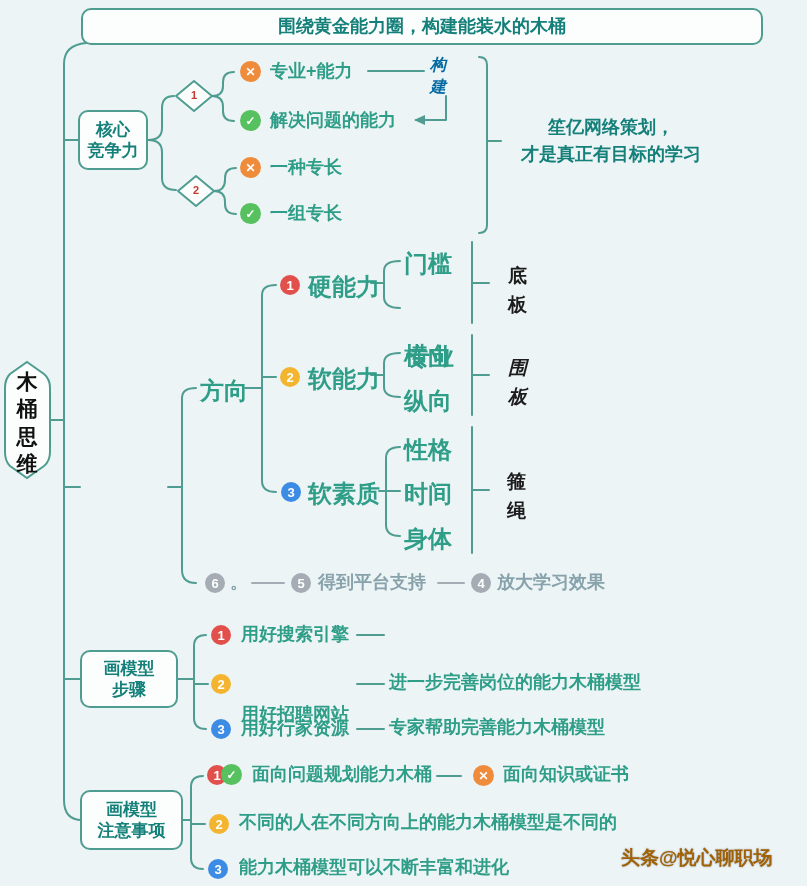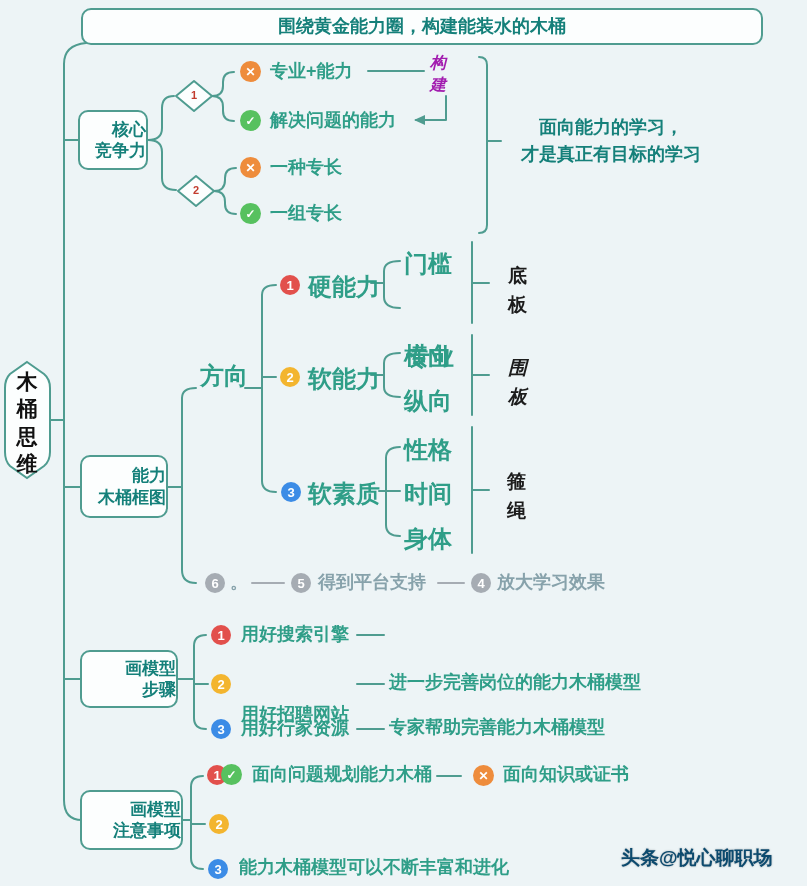--- a/index.html
+++ b/index.html
@@ -5,39 +5,39 @@
   html,body{margin:0;padding:0;}
   body{font-family:"Liberation Sans",sans-serif;background:#e9eef1;}
   .stage{position:relative;width:807px;height:886px;background:#edf4f6;overflow:hidden;}
   svg.wires{position:absolute;left:0;top:0;pointer-events:none;}
   .abs{position:absolute;}
   .nodebox{position:absolute;box-sizing:border-box;border:2px solid #4f9c90;border-radius:10px;
            background:#fcfefe;display:flex;flex-direction:column;align-items:center;justify-content:center;
            color:#15807a;font-weight:bold;line-height:1.25;}
   .nodebox .ln{white-space:nowrap;}
   .title-box{font-size:18px;justify-content:center;}
-  .branch-box{font-size:17px;align-items:flex-end;}
+  .branch-box{font-size:17px;}
   .item{position:absolute;color:#2f9e88;font-size:18px;font-weight:600;white-space:nowrap;line-height:1.2;}
   .lbl2{font-size:24px;}
   .muted{color:#87a2ab;}
   .vtext{position:absolute;width:22px;word-break:break-all;text-align:center;}
   .tag{color:#1c1c1c;font-weight:bold;font-size:19px;line-height:1.5;width:21px;}
   .roottext{color:#111;font-weight:bold;font-size:21px;line-height:1.3;letter-spacing:0;}
-  .annot{color:#a21caf;font-weight:bold;font-style:italic;font-family:Liberation Mono, monospace;
+  .annot{color:#0369a1;font-weight:bold;font-style:italic;font-family:Liberation Serif, serif;
          font-size:16px;line-height:1.35;width:18px;word-break:break-all;}
   .summary{position:absolute;color:#15807a;font-weight:bold;font-size:18px;line-height:1.5;
            text-align:center;white-space:nowrap;}
   .cn{position:absolute;width:20px;height:20px;border-radius:50%;color:#fff;font-size:13px;
       font-weight:bold;display:flex;align-items:center;justify-content:center;line-height:1;}
   .cn.red{background:#e2504c}.cn.yellow{background:#f3b52f}.cn.blue{background:#3c8ce6}.cn.gray{background:#a6acb3}
   .mk{position:absolute;width:21px;height:21px;border-radius:50%;color:#fff;font-size:12px;
       font-weight:bold;display:flex;align-items:center;justify-content:center;line-height:1;}
   .mk.cross{background:#ee8c3c}.mk.check{background:#57c15f}
   .dnum{position:absolute;color:#c23b2e;font-size:11px;font-weight:bold;width:14px;text-align:center;}
-  .wm-white{position:absolute;color:#0c4a6e;font-weight:bold;font-size:19px;white-space:nowrap;
+  .wm-white{position:absolute;color:#a16207;font-weight:bold;font-size:19px;white-space:nowrap;
             text-shadow:0 0 2px #9aa3a8;}
   .wm-gold{position:absolute;color:#c9a254;font-weight:bold;font-size:20px;letter-spacing:1px;
            white-space:nowrap;text-shadow:0 1px 0 rgba(255,255,255,.65);}
 </style>
 </head>
 <body>
 
 <div class="stage">
 
   <svg class="wires" width="807" height="886" viewBox="0 0 807 886">
@@ -122,29 +122,25 @@
   <span class="mk check" style="left:240px;top:110px;">✓</span>
   <div class="item" style="left:270px;top:110px;">解决问题的能力</div>
   <span class="mk cross" style="left:240px;top:157px;">✕</span>
   <div class="item" style="left:270px;top:157px;">一种专长</div>
   <span class="mk check" style="left:240px;top:203px;">✓</span>
   <div class="item" style="left:270px;top:203px;">一组专长</div>
 
   <div class="abs annot" style="left:430px;top:54px;">构建</div>
 
   <div class="summary" style="left:500px;top:114px;width:222px;">
-    <div>面向能力的学习，</div>
+    <div>笙亿网络策划，</div>
     <div>才是真正有目标的学习</div>
   </div>
 
-  <div class="nodebox branch-box" style="left:80px;top:455px;width:88px;height:63px;">
-    <span class="ln">能力</span>
-    <span class="ln">木桶框图</span>
-  </div>
-  <div class="item lbl2" style="left:200px;top:362px;">方向</div>
+  <div class="item lbl2" style="left:200px;top:377px;">方向</div>
 
   <span class="cn red" style="left:280px;top:275px;">1</span>
   <div class="item lbl2" style="left:308px;top:273px;">硬能力</div>
   <div class="item lbl2" style="left:404px;top:250px;">门槛</div>
   <div class="item lbl2" style="left:406px;top:295px;margin-top:48px;">专业</div>
   <div class="abs vtext tag" style="left:507px;top:262px;">底板</div>
 
   <span class="cn yellow" style="left:280px;top:367px;">2</span>
   <div class="item lbl2" style="left:308px;top:365px;">软能力</div>
   <div class="item lbl2" style="left:404px;top:342px;">横向</div>
@@ -181,18 +177,19 @@
   <div class="nodebox branch-box" style="left:80px;top:790px;width:103px;height:60px;">
     <span class="ln">画模型</span>
     <span class="ln">注意事项</span>
   </div>
   <span class="cn red" style="left:207px;top:765px;">1</span>
   <span class="mk check" style="left:221px;top:764px;">✓</span>
   <div class="item" style="left:252px;top:764px;text-align:right;">面向问题规划能力木桶</div>
   <span class="mk cross" style="left:473px;top:765px;">✕</span>
   <div class="item" style="left:503px;top:764px;">面向知识或证书</div>
   <span class="cn yellow" style="left:209px;top:814px;">2</span>
+  <div class="item" style="left:239px;top:812px;">不同的人在不同方向上的能力木桶模型是不同的</div>
   <span class="cn blue" style="left:208px;top:859px;">3</span>
   <div class="item" style="left:239px;top:857px;">能力木桶模型可以不断丰富和进化</div>
 
   <div class="wm-white" style="left:621px;top:845px;">头条@悦心聊职场</div>
 
 </div>
 
 </body></html>

